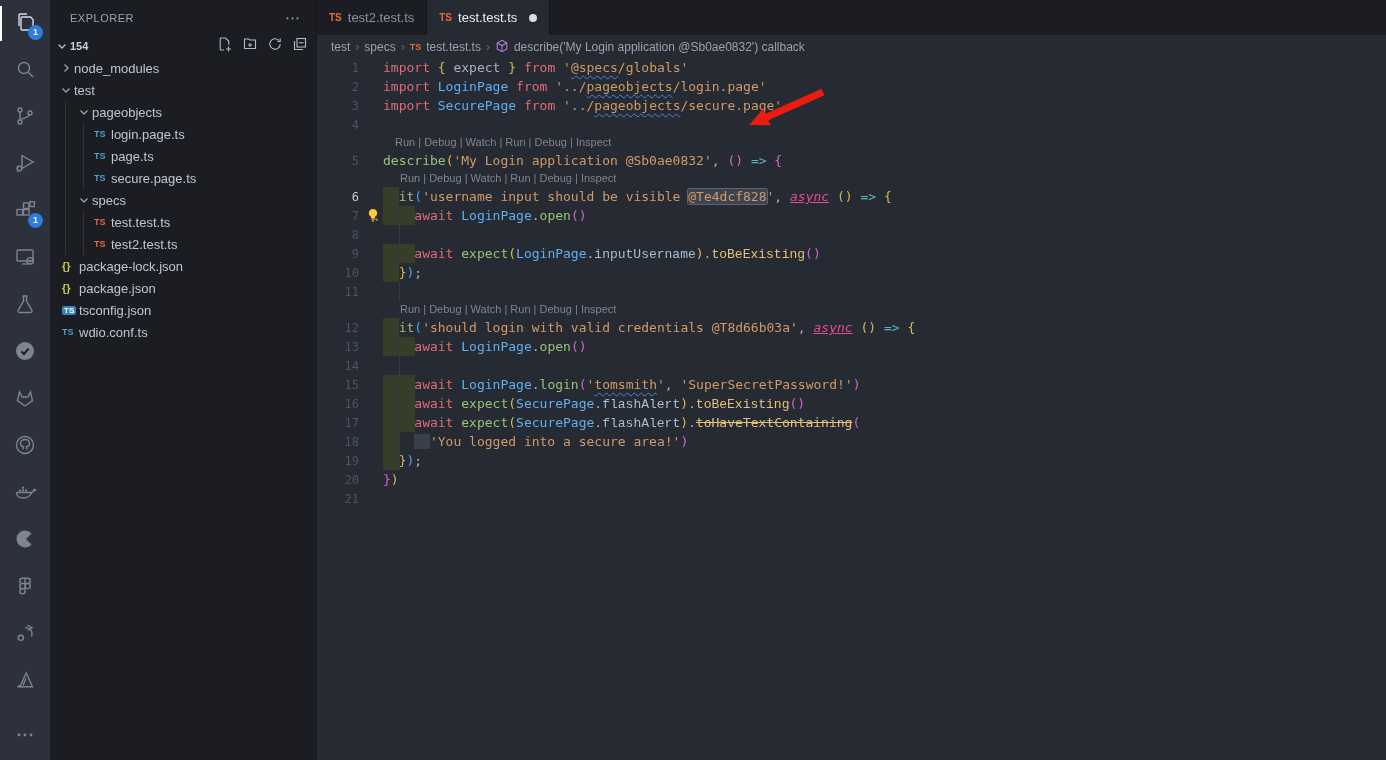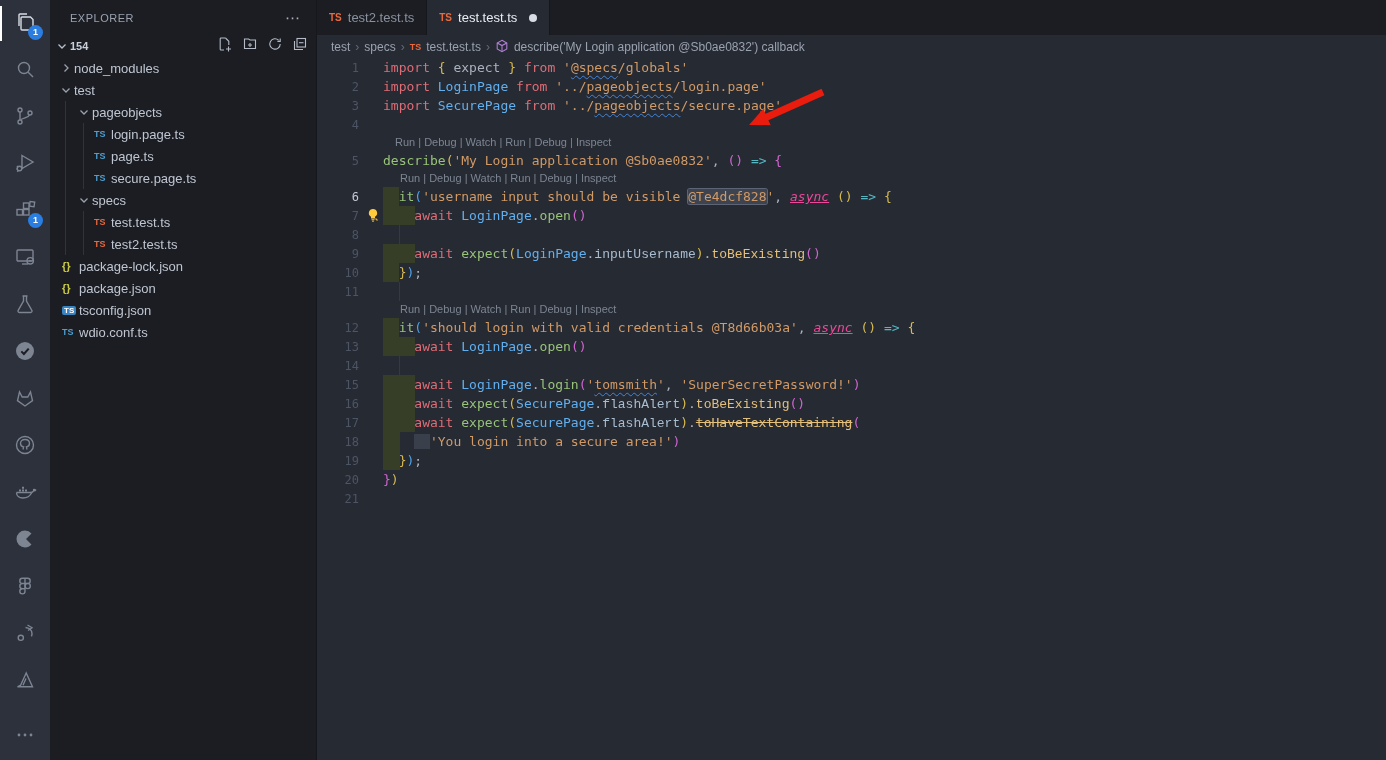--- a/index.html
+++ b/index.html
@@ -434,21 +434,21 @@
       <span class="ctext"><div class="cov" style="left:0;width:32px"></div><div class="iguide" style="left:16px"></div><span class="pun">    </span><span class="kw">await</span><span class="pun"> </span><span class="fn">expect</span><span class="b1">(</span><span class="cls">SecurePage</span><span class="pun">.</span><span class="prop">flashAlert</span><span class="b1">)</span><span class="pun">.</span><span class="meth">toBeExisting</span><span class="b2">()</span></span>
     </div>
         <div class="crow">
       <span class="ln">17</span>
       <span class="glyph"></span>
       <span class="ctext"><div class="cov" style="left:0;width:32px"></div><div class="iguide" style="left:16px"></div><span class="pun">    </span><span class="kw">await</span><span class="pun"> </span><span class="fn">expect</span><span class="b1">(</span><span class="cls">SecurePage</span><span class="pun">.</span><span class="prop">flashAlert</span><span class="b1">)</span><span class="pun">.</span><span class="strike">toHaveTextContaining</span><span class="b2">(</span></span>
     </div>
         <div class="crow">
       <span class="ln">18</span>
       <span class="glyph"></span>
-      <span class="ctext"><div class="cov" style="left:0;width:16px"></div><div class="iguide" style="left:16px"></div><span class="pun">    </span><span class="ws">  </span><span class="str">'You login into a secure area!'</span><span class="b2">)</span></span>
+      <span class="ctext"><div class="cov" style="left:0;width:16px"></div><div class="iguide" style="left:16px"></div><span class="pun">    </span><span class="ws">  </span><span class="str">'You logged into a secure area!'</span><span class="b2">)</span></span>
     </div>
         <div class="crow">
       <span class="ln">19</span>
       <span class="glyph"></span>
       <span class="ctext"><div class="cov" style="left:0;width:16px"></div><div class="iguide" style="left:16px"></div><span class="pun">  </span><span class="b1">}</span><span class="b3">)</span><span class="pun">;</span></span>
     </div>
         <div class="crow">
       <span class="ln">20</span>
       <span class="glyph"></span>
       <span class="ctext"><span class="b2">}</span><span class="b1">)</span></span>

